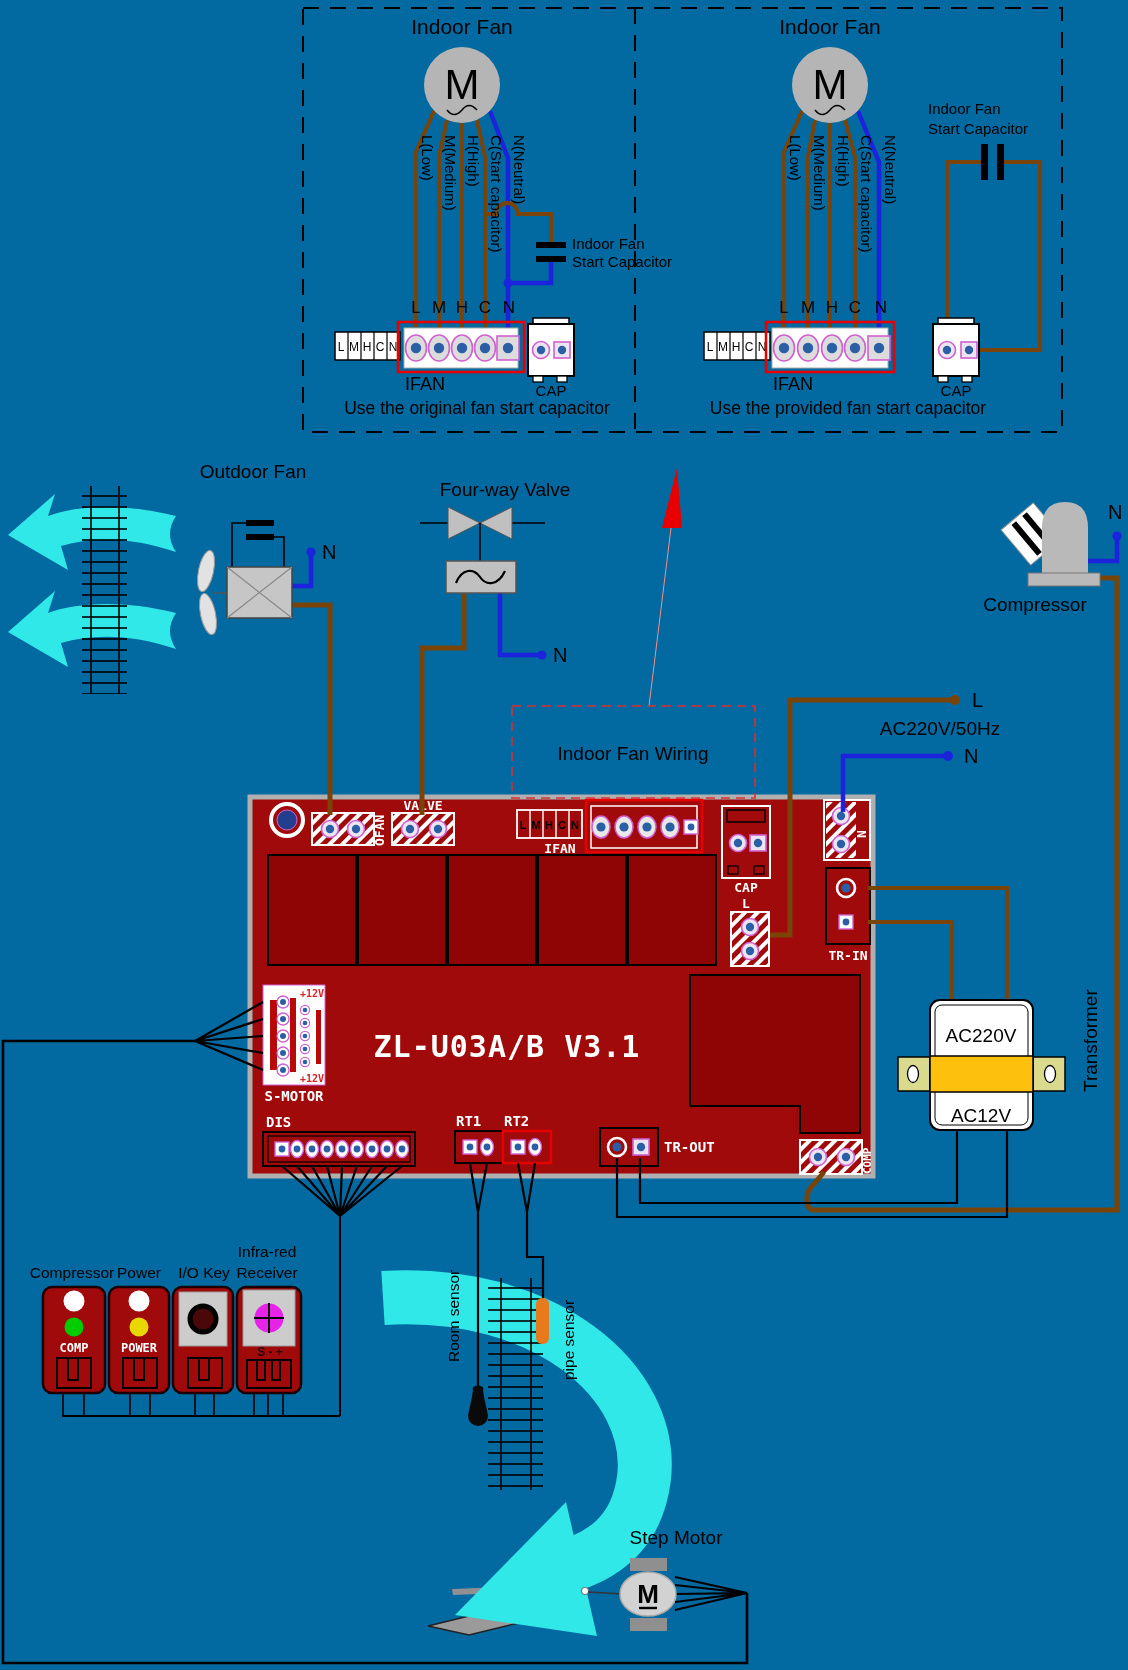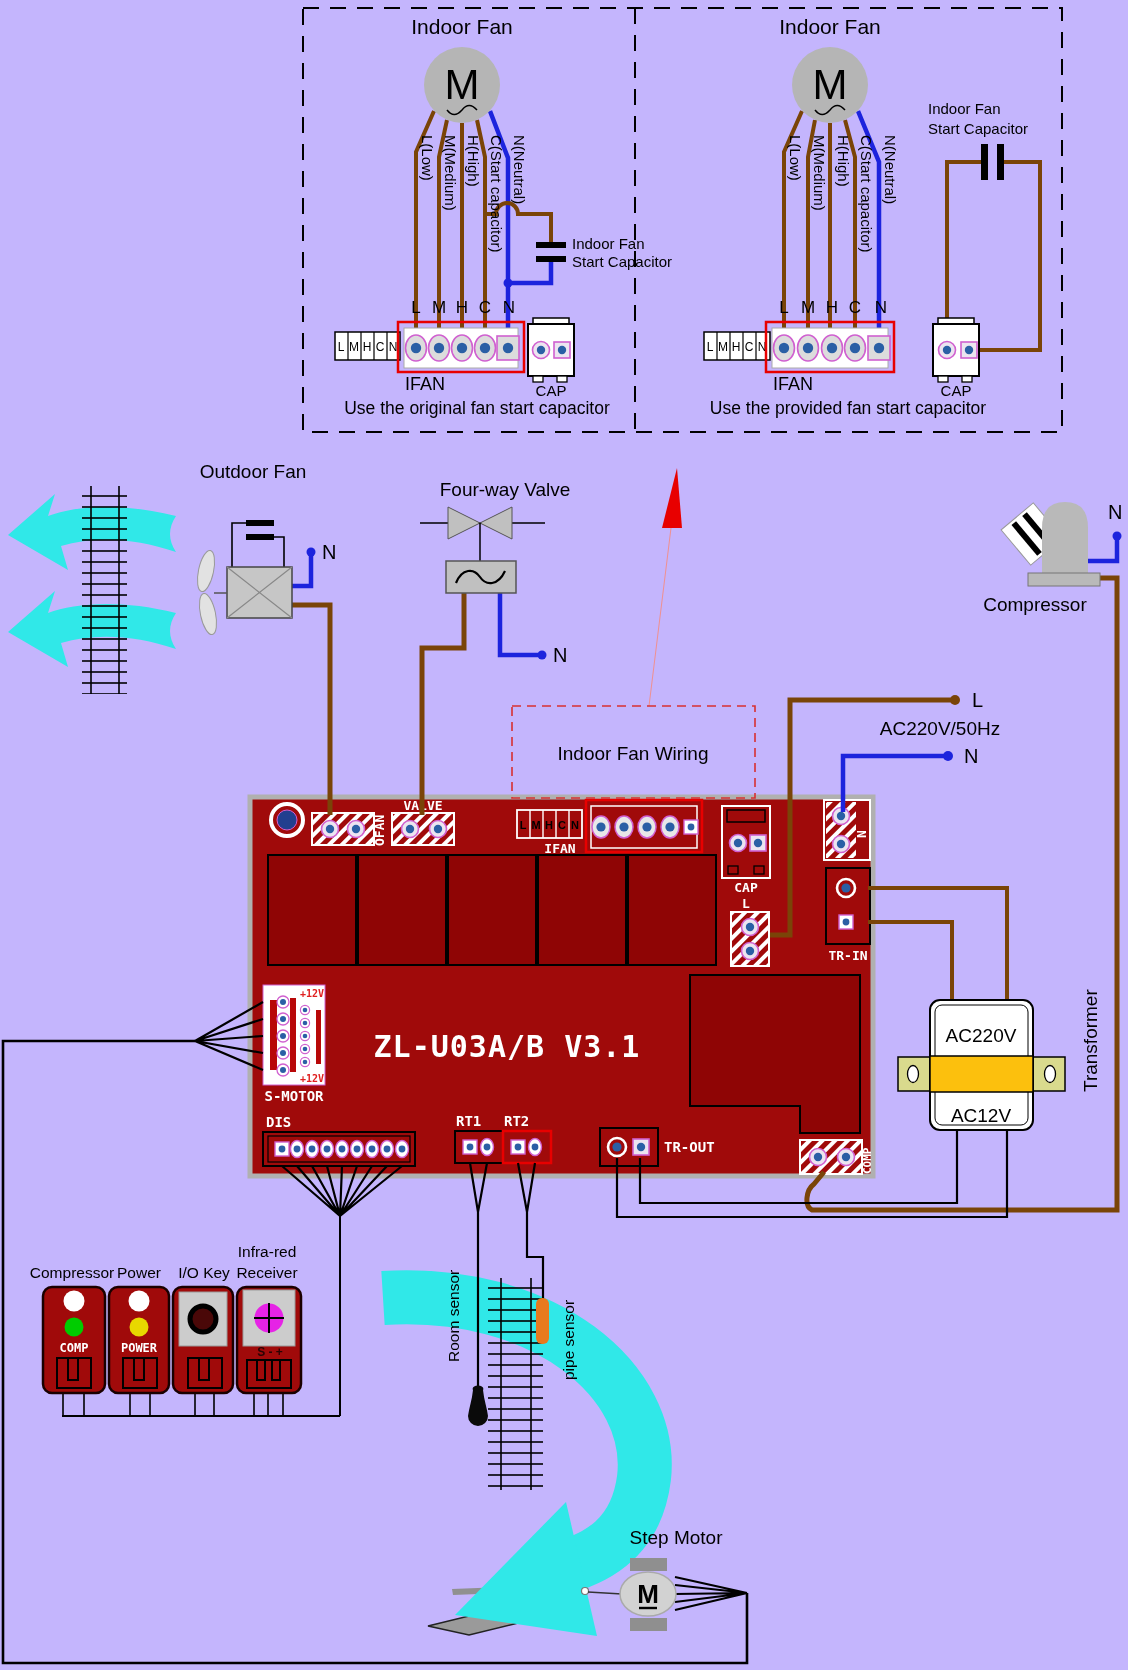--- a/index.html
+++ b/index.html
@@ -1,16 +1,16 @@
 <!DOCTYPE html>
 <html><head>
 <meta charset="utf-8">
 <style>
   html,body { margin:0; padding:0; background:#fff; }
-  .canvas { position:relative; width:1128px; height:1670px; background:#c4b5fd; overflow:hidden; }
+  .canvas { position:relative; width:1128px; height:1670px; background:#0369a1; overflow:hidden; }
   svg text { font-family:"Liberation Sans", sans-serif; fill:#000; }
   .silk  { font-family:"DejaVu Sans Mono", monospace; font-weight:700; fill:#fff; }
   .bname { font-family:"DejaVu Sans Mono", monospace; font-weight:700; fill:#fff; letter-spacing:1px; }
   .redtxt{ fill:#e02020; font-weight:700; font-family:"DejaVu Sans Mono", monospace; }
   .dark  { fill:#2a0404; font-weight:700; }
   .wb { stroke:#7a4408; stroke-width:5; fill:none; }
   .wb4 { stroke:#7a4408; stroke-width:4; fill:none; }
   .wl4 { stroke:#1c23dd; stroke-width:4.5; fill:none; }
   .wk { stroke:#000; stroke-width:2.2; fill:none; }
   .wk1 { stroke:#000; stroke-width:1.6; fill:none; }

